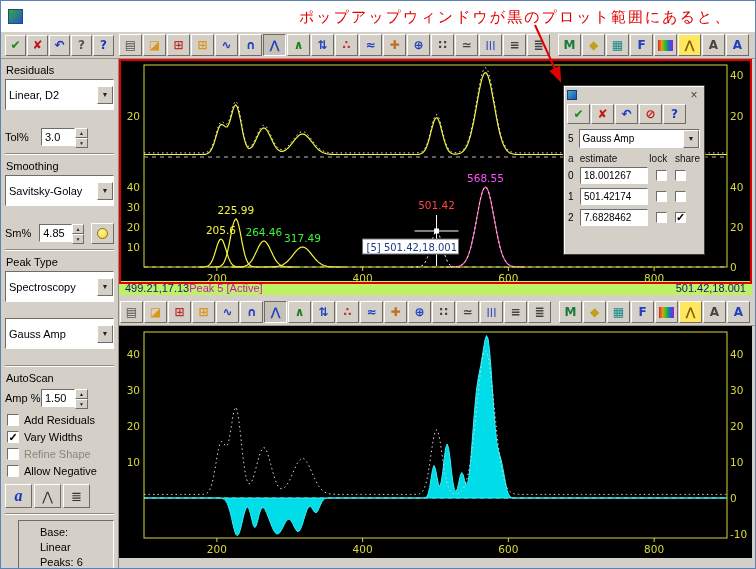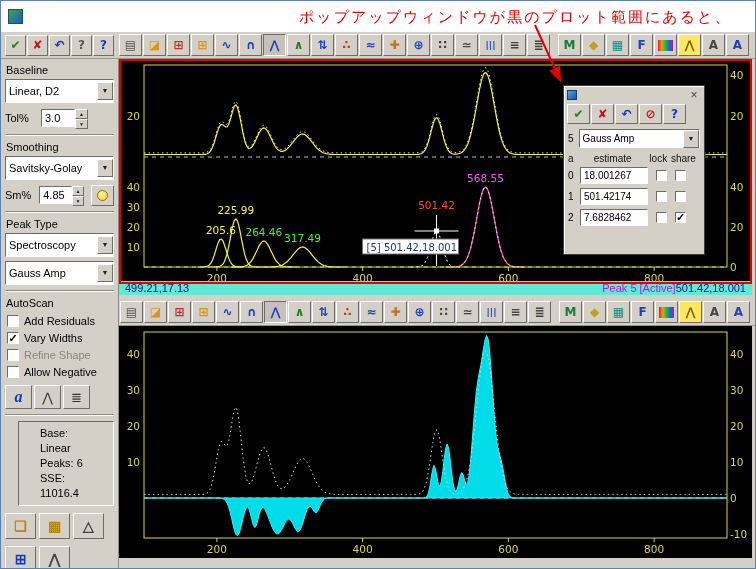--- a/index.html
+++ b/index.html
@@ -12,21 +12,21 @@
 .annot-popup{position:absolute;left:589px;top:87px;font-size:15px;letter-spacing:1px;color:#e00000;z-index:40;white-space:nowrap;}
 .toolrow{position:absolute;left:0;top:30px;width:100%;height:28px;background:#d4d0c8;border-top:1px solid #fff;border-bottom:1px solid #9a968f;display:flex;align-items:center;}
 .sidehead{width:118px;display:flex;gap:1px;padding-left:4px;flex:none;}
 .toolbar{display:flex;gap:1px;align-items:center;}
 .tbtn{width:23px;height:22px;background:#d4d0c8;border:1px solid;border-color:#ffffff #6f6b66 #6f6b66 #ffffff;font-size:12px;display:flex;align-items:center;justify-content:center;padding:0;cursor:pointer;font-family:"DejaVu Sans",sans-serif;}
 .tbtn.pressed{border-color:#6f6b66 #ffffff #ffffff #6f6b66;background:#c6c2ba;}
 .tbtn .rainbow{display:inline-block;width:15px;height:11px;background:linear-gradient(90deg,#e02020,#e0a020,#20c020,#2060e0,#a020c0);}
 .sbtn{width:21px;height:21px;}
 .sidebar{position:absolute;left:0;top:58px;width:118px;bottom:0;background:#d4d0c8;border-right:1px solid #8f8b84;padding:2px 4px;}
 .gtitle{margin:3px 0 3px 1px;}
-.combo{display:flex;height:24px;background:#fff;border:1px solid;border-color:#6f6b66 #ffffff #ffffff #6f6b66;margin-bottom:4px;align-items:center;cursor:pointer;}
+.combo{display:flex;height:31px;background:#fff;border:1px solid;border-color:#6f6b66 #ffffff #ffffff #6f6b66;margin-bottom:16px;align-items:center;cursor:pointer;}
 .cval{flex:1;padding-left:3px;white-space:nowrap;overflow:hidden;}
 .carr{width:16px;height:18px;background:#d4d0c8;border:1px solid;border-color:#ffffff #6f6b66 #6f6b66 #ffffff;font-size:7px;line-height:16px;text-align:center;color:#222;flex:none;}
 .sprow{display:flex;align-items:center;height:22px;margin:2px 0;}
 .slab{width:36px;}
 .sbox{width:34px;height:18px;background:#fff;border:1px solid;border-color:#6f6b66 #ffffff #ffffff #6f6b66;padding:2px 0 0 3px;}
 .spin{display:flex;flex-direction:column;width:13px;height:18px;cursor:pointer;}
 .spin i{flex:1;font-style:normal;font-size:5px;line-height:8px;text-align:center;background:#d4d0c8;border:1px solid;border-color:#ffffff #6f6b66 #6f6b66 #ffffff;color:#222;}
 .bulbbtn{width:24px;height:21px;margin-left:7px;background:#d4d0c8;border:1px solid;border-color:#ffffff #6f6b66 #6f6b66 #ffffff;display:flex;align-items:center;justify-content:center;cursor:pointer;}
 .bulb{width:11px;height:11px;border-radius:50%;background:radial-gradient(circle at 35% 30%,#fff6a8,#ffd21e);border:1px solid #8a7200;}
 .sep{height:2px;border-top:1px solid #8f8b84;border-bottom:1px solid #ffffff;margin:5px 0;}
@@ -34,38 +34,38 @@
 .cb{width:12px;height:12px;background:#fff;border:1px solid;border-color:#6f6b66 #ffffff #ffffff #6f6b66;font-size:11px;line-height:10px;font-weight:bold;text-align:center;flex:none;cursor:pointer;}
 .cbrow.dis .cblab{color:#8a867f;}
 .abcrow{display:flex;gap:2px;margin:5px 0 2px;}
 .abtn{width:27px;height:24px;background:#d4d0c8;border:1px solid;border-color:#ffffff #6f6b66 #6f6b66 #ffffff;display:flex;align-items:center;justify-content:center;font-size:13px;cursor:pointer;}
 .abtn.italic{font-family:"Liberation Serif",serif;font-style:italic;font-weight:bold;font-size:16px;}
 .statusbox{border:1px solid;border-color:#6f6b66 #ffffff #ffffff #6f6b66;padding:4px 21px;margin-top:3px;line-height:15px;margin-left:13px;}
 .botbtns{display:flex;gap:3px;margin-top:7px;}
 .bbtn{width:31px;height:26px;background:#d4d0c8;border:1px solid;border-color:#ffffff #6f6b66 #6f6b66 #ffffff;display:flex;align-items:center;justify-content:center;font-size:14px;cursor:pointer;}
 #plot-top{position:absolute;left:118px;top:58px;background:#000;}
 #plot-bottom{position:absolute;left:118px;top:325px;background:#000;}
-.status-strip{position:absolute;left:118px;top:280px;width:633px;height:14px;background:#5eead4;display:flex;align-items:center;}
+.status-strip{position:absolute;left:118px;top:280px;width:633px;height:14px;background:#bef264;display:flex;align-items:center;}
 .ss-left{margin-left:6px;color:#14147a;}
-.ss-center{flex:1;text-align:right;color:#cc10cc;padding-left:44px;}
+.ss-center{flex:1;text-align:left;color:#cc10cc;}
 .ss-right{margin-right:6px;color:#14147a;}
 .toolrow2{position:absolute;left:118px;top:298px;width:638px;height:27px;background:#d4d0c8;display:flex;align-items:center;border-bottom:1px solid #9a968f;}
 .popup{position:absolute;left:562px;top:84px;width:142px;height:170px;background:#d4d0c8;border:1px solid #403c38;box-shadow:inset 1px 1px 0 #ffffff,2px 3px 6px rgba(0,0,0,.45);z-index:20;font-size:10px;}
 .ptitle{height:15px;display:flex;align-items:center;padding:2px 3px 0;}
 .picon{width:10px;height:10px;background:linear-gradient(135deg,#40b0d0,#2050b0);border:1px solid #1a3a7a;}
 .pclose{margin-left:auto;width:14px;text-align:center;color:#444;font-size:12px;line-height:12px;cursor:pointer;}
 .pbtns{display:flex;gap:1px;padding:3px 3px 2px;}
 .pbtn{width:23px;height:20px;font-weight:bold;}
 .prow5{display:flex;align-items:center;gap:5px;padding:3px 4px 2px;}
 .pcombo{flex:1;height:19px;margin-bottom:0;}
 .phead{display:flex;padding:3px 4px 1px;color:#111;}
 .phead .ha{width:12px;}
-.phead .hest{width:68px;text-align:center;}
+.phead .hest{width:68px;text-align:left;}
 .phead .hlock{width:26px;text-align:center;}
-.phead .hshare{width:30px;text-align:left;}
+.phead .hshare{width:30px;text-align:right;}
 .pprow{display:flex;align-items:center;padding:1px 4px;height:21px;}
 .pidx{width:12px;}
 .pinput{width:68px;height:17px;background:#fff;border:1px solid;border-color:#6f6b66 #ffffff #ffffff #6f6b66;padding:2px 0 0 3px;font-size:10px;}
 .pcb{margin-left:8px;width:11px;height:11px;line-height:9px;}
 .overlay{position:absolute;left:0;top:0;z-index:30;pointer-events:none;}
 svg text{font-family:"DejaVu Sans",sans-serif;}
 </style>
 </head>
 <body>
 
@@ -170,21 +170,21 @@
         <button class="tbtn ">
           <span style="color: rgb(68, 68, 68); font-weight: bold;">A</span>
         </button>
         <button class="tbtn ">
           <span style="color: rgb(32, 64, 192); font-weight: bold;">A</span>
         </button>
       </div>
   </div>
 
   <div class="sidebar">
-    <div class="gtitle">Baseline</div>
+    <div class="gtitle">Residuals</div>
     <div class="combo">
       <span class="cval">Linear, D2</span>
       <span class="carr">▼</span>
     </div>
     <div class="sprow">
       <span class="slab">Tol%</span>
       <span class="sbox">3.0</span>
       <span class="spin">
           <i>▲</i>
           <i>▼</i>
@@ -215,20 +215,28 @@
       <span class="cval">Spectroscopy</span>
       <span class="carr">▼</span>
     </div>
     <div class="combo">
       <span class="cval">Gauss Amp</span>
       <span class="carr">▼</span>
     </div>
     <div class="sep"></div>
 
     <div class="gtitle">AutoScan</div>
+    <div class="sprow">
+      <span class="slab">Amp %</span>
+      <span class="sbox">1.50</span>
+      <span class="spin">
+          <i>▲</i>
+          <i>▼</i>
+        </span>
+    </div>
 
     <div id="optlist">
         <div class="cbrow">
           <span class="cb"></span>
           <span class="cblab">Add Residuals</span>
         </div>
         <div class="cbrow">
           <span class="cb">✓</span>
           <span class="cblab">Vary Widths</span>
         </div>

